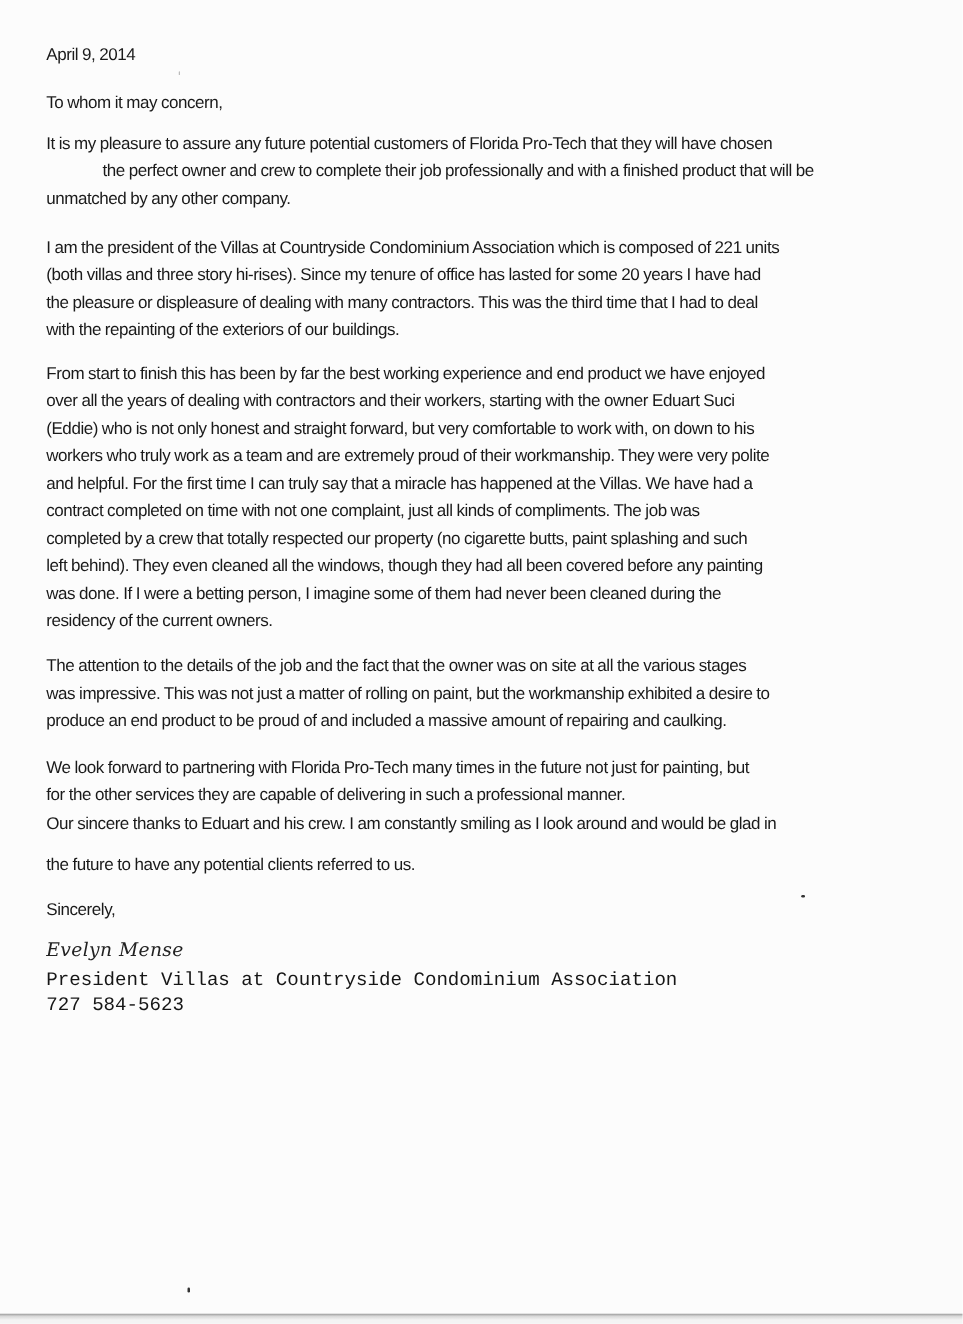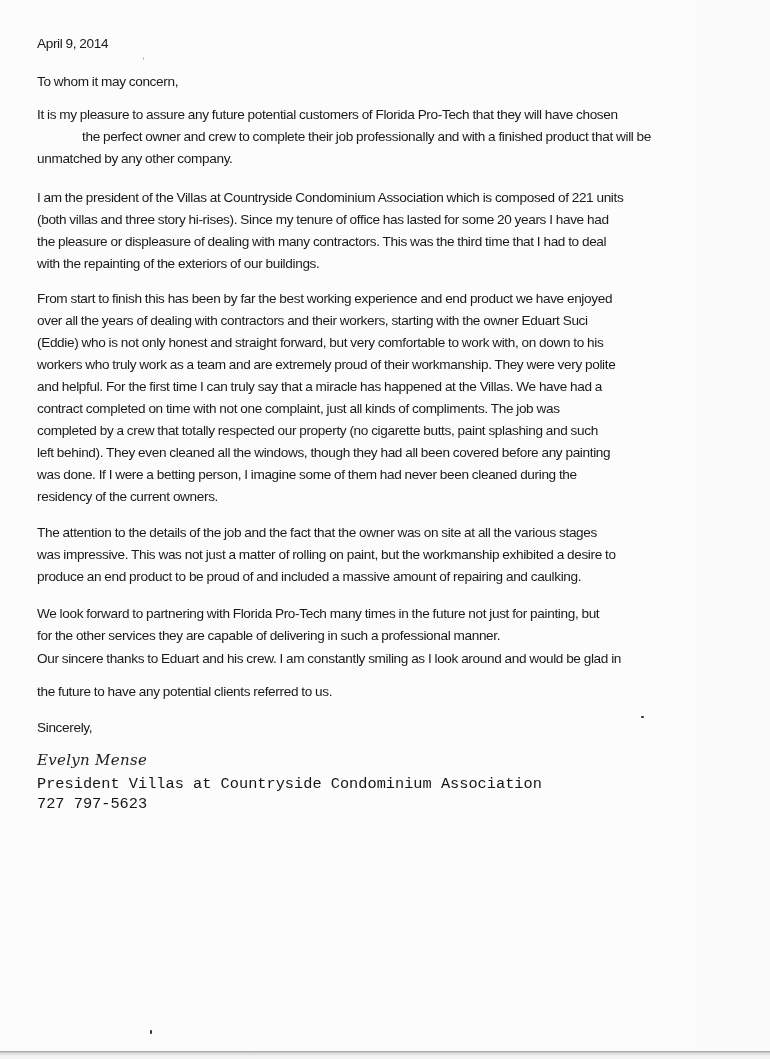--- a/index.html
+++ b/index.html
@@ -126,21 +126,21 @@
     <div>
       <div class="line calibri" style="top:648px;">Our sincere thanks to Eduart and his crew. I am constantly smiling as I look around and would be glad in</div>
       <div class="line calibri" style="top:681px;">the future to have any potential clients referred to us.</div>
     </div>
 
     <div class="line calibri" style="top:717px;">Sincerely,</div>
 
     <div>
       <div class="sig-name">Evelyn Mense</div>
       <div class="sig-line" style="top:774px;">President Villas at Countryside Condominium Association</div>
-      <div class="sig-line" style="top:794px;">727 797-5623</div>
+      <div class="sig-line" style="top:794px;">727 584-5623</div>
     </div>
   </div>
 
   <div class="speck" style="left:143px; top:57px; width:1px; height:3px; background:#bbb;"></div>
   <div class="speck" style="left:641px; top:716px; width:3px; height:2px;"></div>
   <div class="speck" style="left:150px; top:1030px; width:2px; height:4px;"></div>
 </div>
 <div class="bottom-edge"></div>
 
 </body></html>

